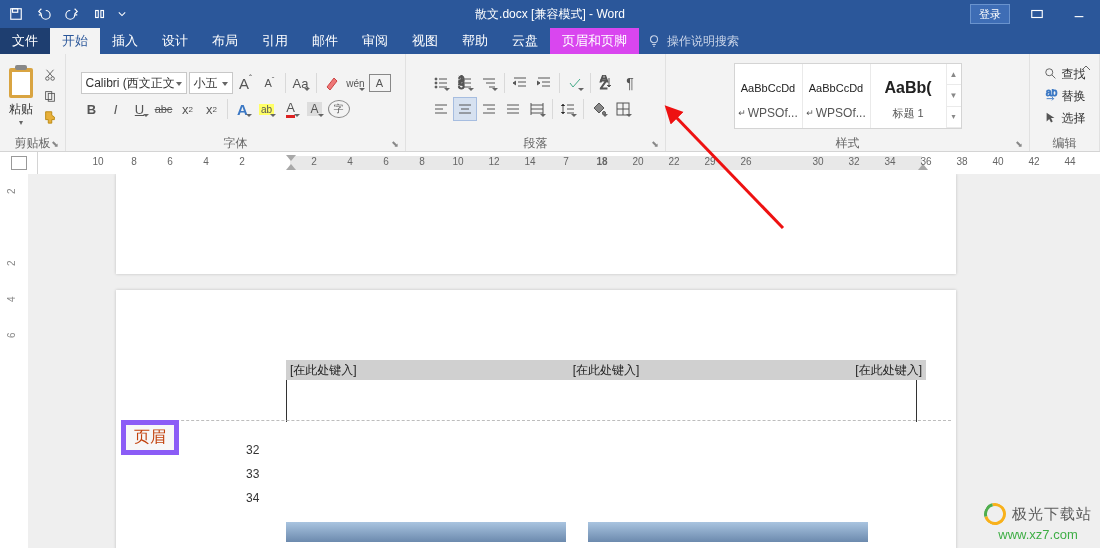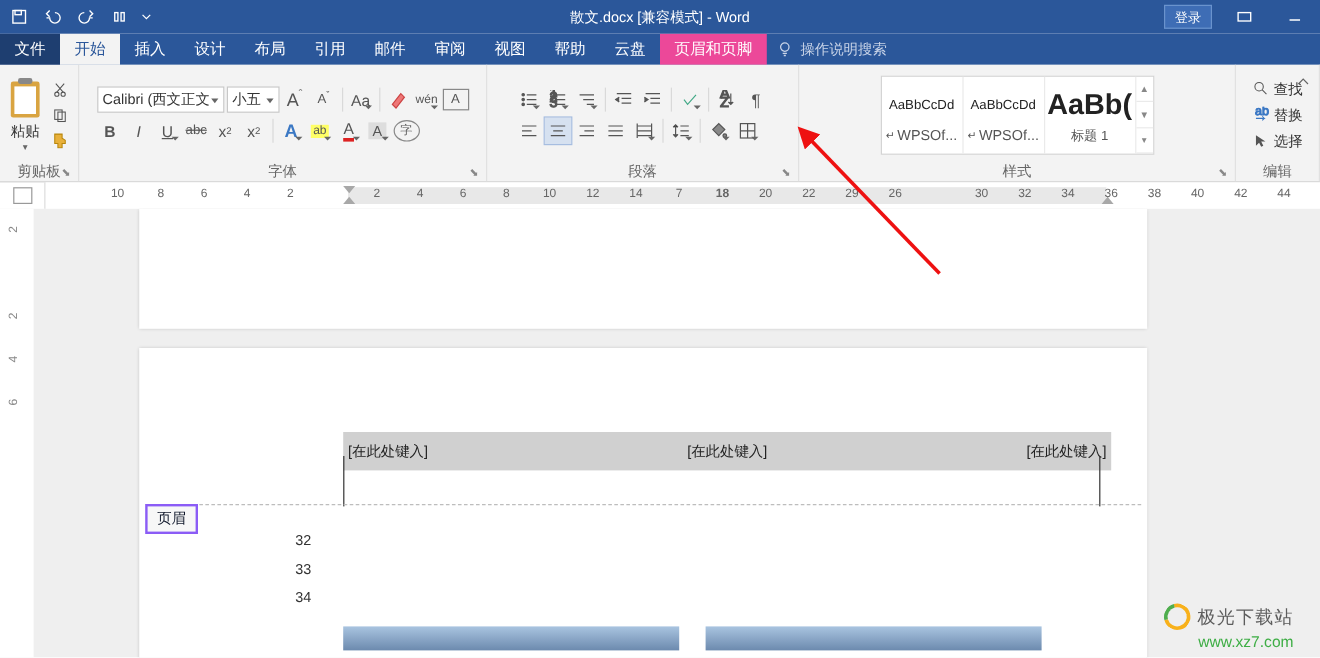--- a/index.html
+++ b/index.html
@@ -14,21 +14,21 @@
 .title-right{position:absolute;right:0;display:flex;align-items:center;height:28px}
 .login{background:#3e6db5;height:20px;padding:2px 8px;color:#fff;font-size:11px;margin-right:6px;border:1px solid #6a93cd}
 .win-btn{width:42px;height:28px;display:flex;align-items:center;justify-content:center;color:#fff}
 .svg-ico{width:14px;height:14px;stroke:#fff;fill:none;stroke-width:1.3}
 
 
 .tabs{height:26px;background:#2b579a;display:flex;align-items:stretch;color:#fff}
 .tab{padding:0 12px;display:flex;align-items:center;font-size:13px;color:#fff}
 .tab.file{background:#1e3e70}
 .tab.active{background:#f3f3f3;color:#2b579a}
-.tab.context{background:#ec4899;color:#fff}
+.tab.context{background:#d946ef;color:#fff}
 .tellme{display:flex;align-items:center;gap:6px;color:#c9d4e8;margin-left:8px}
 .bulb{width:14px;height:14px}
 
 
 .ribbon{height:98px;background:#f3f3f3;border-bottom:1px solid #d4d4d4;display:flex;position:relative}
 .group{border-right:1px solid #e1e1e1;display:flex;flex-direction:column;align-items:center;padding:3px 5px 0 5px}
 .group-body{flex:1;display:flex;align-items:center;gap:2px}
 .group-label{font-size:11px;color:#666;height:16px;display:flex;align-items:center;justify-content:center;width:100%;position:relative}
 .dlg-lnch{position:absolute;right:-2px;bottom:0;width:14px;height:14px;display:flex;align-items:center;justify-content:center;color:#888;font-size:9px}
 
@@ -84,37 +84,37 @@
 
 .doc-area{position:absolute;top:174px;bottom:0;left:0;right:0;background:#efefef;display:flex}
 .vruler{width:28px;background:#fff;border-right:0;position:relative}
 .vruler .vnum{position:absolute;left:6px;font-size:10px;color:#888;transform:rotate(-90deg);transform-origin:left top}
 .doc-scroll{flex:1;position:relative;overflow:hidden}
 
 .page{position:absolute;background:#fff;box-shadow:0 0 3px rgba(0,0,0,.2);left:88px;width:840px}
 .page1{top:0;height:100px}
 .page2{top:116px;height:420px}
 
-.hdr-row{position:absolute;top:70px;left:170px;right:30px;height:20px;background:#d0d0d0;display:flex;justify-content:space-between;align-items:center;padding:16px 2px;font-size:13px;color:#222}
+.hdr-row{position:absolute;top:70px;left:170px;right:30px;height:20px;background:#d0d0d0;display:flex;justify-content:space-between;align-items:center;padding:4px 2px;font-size:13px;color:#222}
 .hdr-cell{padding:0 2px}
 .t-cursor{position:absolute;left:170px;top:90px;width:1px;height:42px;background:#333}
 .t-cursor2{position:absolute;left:800px;top:90px;width:1px;height:42px;background:#333}
 .hdr-dash{position:absolute;top:130px;left:5px;right:5px;border-top:1.5px dashed #bdbdbd}
-.hdr-tag{position:absolute;top:130px;left:5px;background:#f7f7f7;border:2px solid #8b5cf6;padding:2px 8px;font-size:12px;color:#0f172a}
+.hdr-tag{position:absolute;top:130px;left:5px;background:#f7f7f7;border:5px solid #8b5cf6;padding:2px 8px;font-size:16px;color:#c2410c}
 .body-lines{position:absolute;top:148px;left:130px;font-size:14px;color:#333;line-height:24px}
 
 .img-row{position:absolute;top:232px;left:170px;display:flex;gap:22px}
 .img-ph{width:280px;height:20px;background:linear-gradient(#a9c4e0,#6c8aae)}
 
 
 .arrow{position:absolute;pointer-events:none}
 .arrow svg{overflow:visible}
 
 
-.wm{position:absolute;right:22px;bottom:6px;text-align:right;pointer-events:none}
+.wm{position:absolute;right:8px;bottom:6px;text-align:center;pointer-events:none}
 .wm-logo{display:flex;align-items:center;gap:6px;justify-content:flex-end}
 .wm-ring{width:22px;height:22px;border:3px solid #f8b11b;border-left-color:#4fae4e;border-radius:50%;transform:rotate(30deg)}
 .wm-txt{font-size:15px;color:#5d5d5d;letter-spacing:1px}
 .wm-url{font-size:13px;color:#3fae46;margin-top:2px}
 </style>
 </head>
 <body>
 
 <div class="titlebar">
   <div class="qat">
@@ -420,21 +420,21 @@
             </div>
           </div>
         <div class="gal-item">
             <div class="gal-prev" style="font-size:11px">AaBbCcDd</div>
             <div class="gal-name">
               <span style="font-size:9px">↵</span>
               <span>WPSOf...</span>
             </div>
           </div>
         <div class="gal-item" style="width:76px">
-            <div class="gal-prev" style="font-size:24px;font-weight:bold">AaBb(</div>
+            <div class="gal-prev" style="font-size:16px;font-weight:bold">AaBb(</div>
             <div class="gal-name">标题 1</div>
           </div>
         <div class="gal-scroll">
             <div>▲</div>
             <div>▼</div>
             <div>▾</div>
           </div>
       </div>
     </div>
     <div class="group-label">

